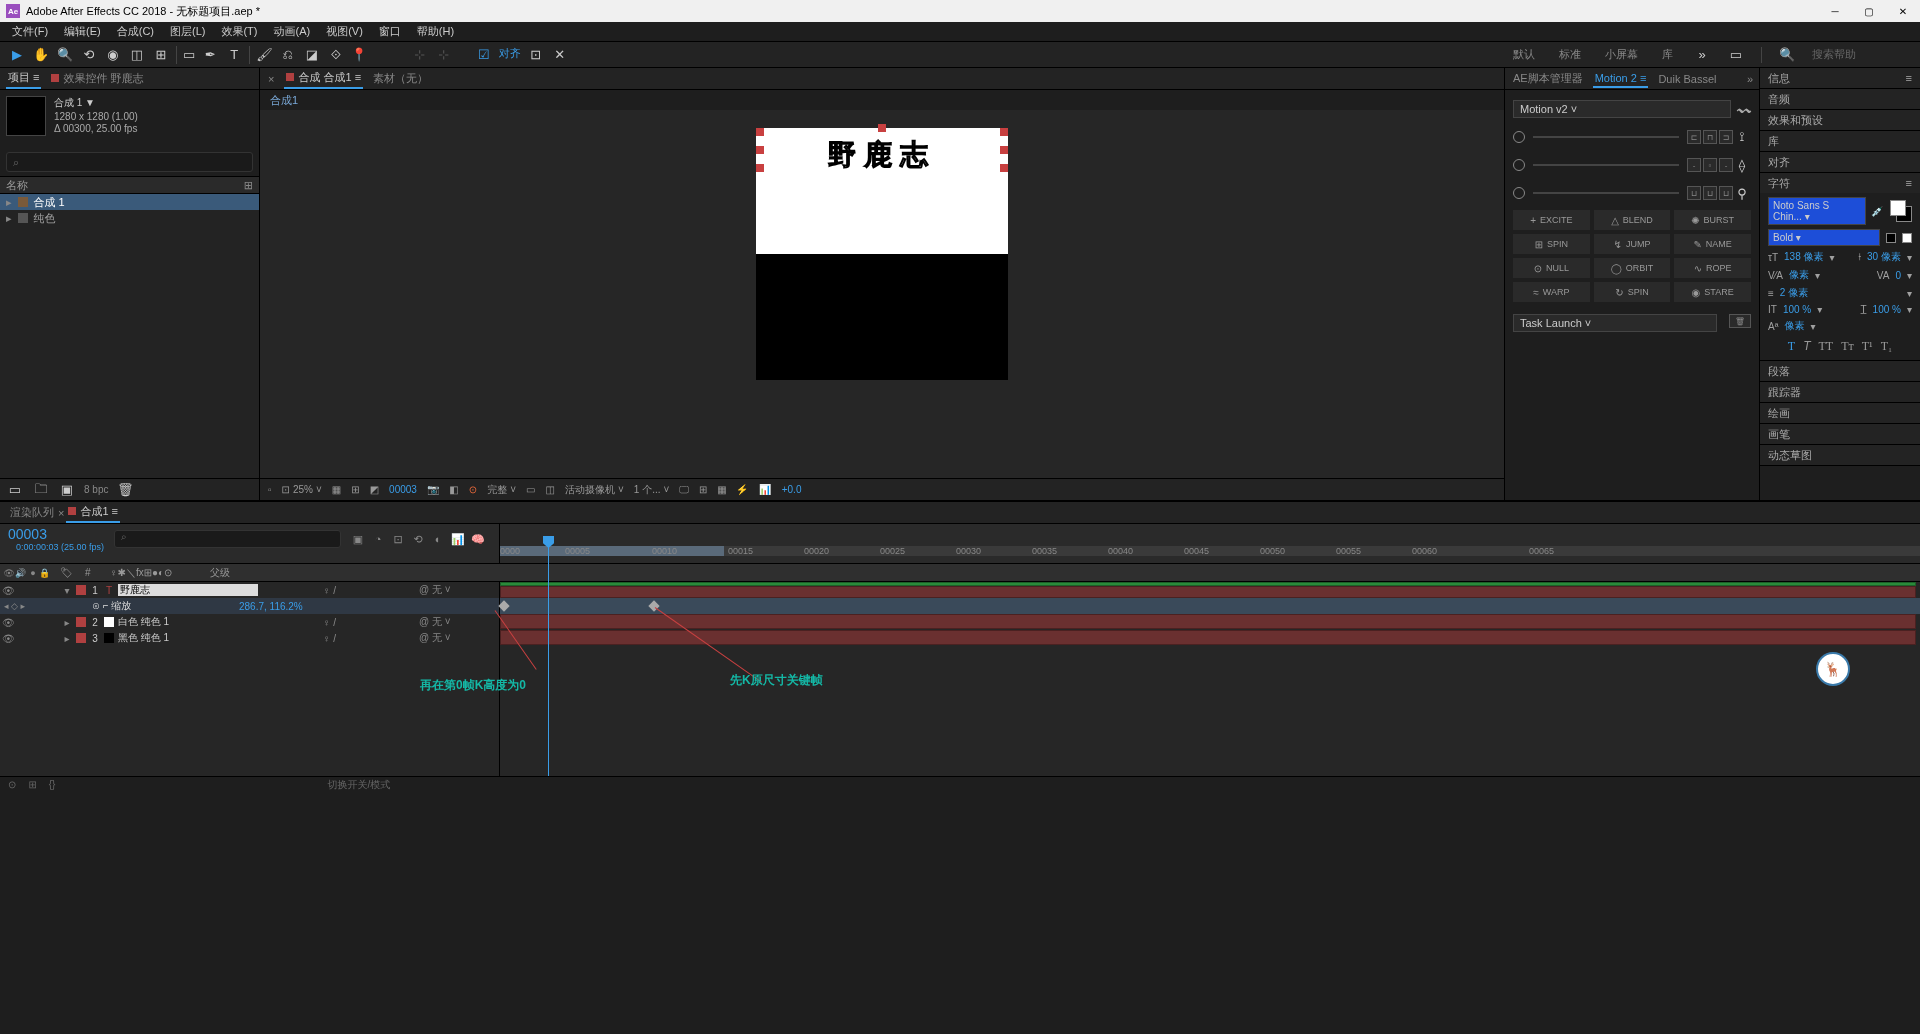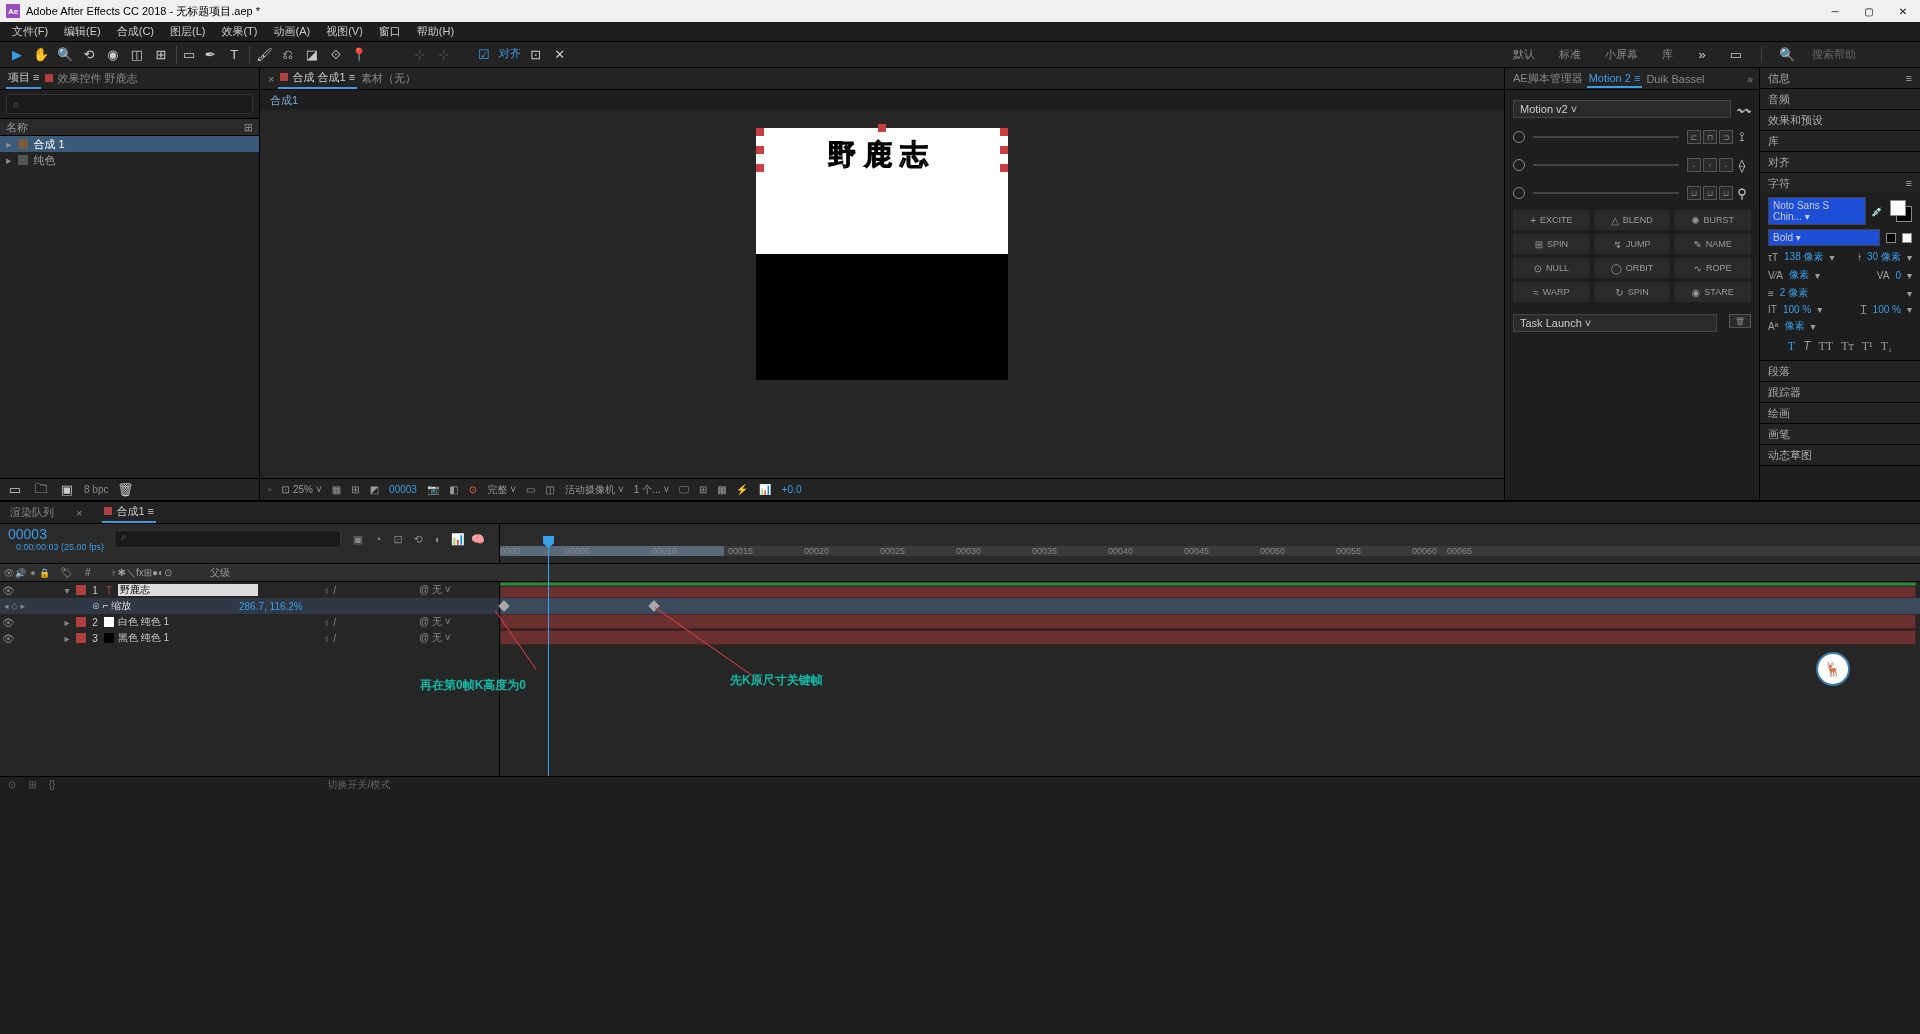--- a/index.html
+++ b/index.html
@@ -27,21 +27,21 @@
 
 
 .main { display: flex; height: 432px; }
 .col { border-right: 1px solid #000; display: flex; flex-direction: column; }
 .col-project { width: 260px; }
 .col-comp { flex: 1; }
 .col-motion { width: 255px; }
 .col-panels { width: 160px; border-right: none; }
 
 
-.panel-tabs { height: 22px; display: flex; align-items: center; padding: 0 6px; border-bottom: 1px solid #000; background: #232323; gap: 2px; }
+.panel-tabs { height: 22px; display: flex; align-items: center; padding: 0 6px; border-bottom: 1px solid #000; background: #232323; gap: 8px; }
 .panel-tab { color: #888; font-size: 11px; padding: 2px 2px; }
 .panel-tab.active { color: #ccc; border-bottom: 2px solid #3a9de8; }
 .panel-tab .dot { width: 8px; height: 8px; background: #b04040; display: inline-block; margin-right: 4px; }
 .menu-icon { color: #888; font-size: 11px; margin-left: auto; }
 
 
 .proj-info { height: 58px; display: flex; gap: 8px; padding: 6px; }
 .proj-thumb { width: 40px; height: 40px; background: #000; border: 1px solid #444; }
 .proj-meta { display: flex; flex-direction: column; gap: 1px; font-size: 10px; color: #aaa; }
 .proj-meta .name { color: #ccc; }
@@ -90,21 +90,21 @@
 .char-num { color: #3a9de8; font-size: 10px; }
 .swatch { width: 16px; height: 16px; }
 .swatch.white { background: #fff; border: 1px solid #888; }
 .swatch.black { background: #000; border: 1px solid #888; }
 .tt-row { display: flex; gap: 8px; justify-content: center; padding: 2px 0; }
 .tt-btn { font-size: 12px; color: #999; font-family: serif; }
 .tt-btn.active { color: #3a9de8; }
 
 
 .timeline { height: 292px; display: flex; flex-direction: column; border-top: 2px solid #000; }
-.tl-tabs { height: 22px; background: #232323; border-bottom: 1px solid #000; display: flex; align-items: center; padding: 0 8px; gap: 18px; font-size: 11px; }
+.tl-tabs { height: 22px; background: #232323; border-bottom: 1px solid #000; display: flex; align-items: center; padding: 0 8px; gap: 0; font-size: 11px; }
 .tl-header { height: 40px; background: #2a2a2a; display: flex; border-bottom: 1px solid #000; }
 .tl-left { width: 500px; display: flex; flex-direction: column; border-right: 1px solid #000; }
 .tl-time-area { display: flex; align-items: center; padding: 2px 8px; gap: 10px; }
 .timecode { color: #3a9de8; font-size: 14px; font-weight: 500; }
 .tl-search { flex: 1; height: 18px; background: #1a1a1a; border: 1px solid #333; border-radius: 3px; font-size: 10px; color: #666; padding: 0 6px; }
 .tl-icon-row { display: flex; gap: 6px; padding-right: 6px; }
 .tl-ic { width: 14px; height: 14px; color: #888; font-size: 11px; display: flex; align-items: center; justify-content: center; }
 .tl-sub { font-size: 9px; color: #3a9de8; padding-left: 8px; }
 .tl-right { flex: 1; position: relative; }
 .ruler { height: 18px; position: relative; border-bottom: 1px solid #000; margin-top: 22px; }
@@ -216,20 +216,28 @@
   </div>
 </div>
 
 <div class="main">
 
   <div class="col col-project">
     <div class="panel-tabs">
       <span class="panel-tab active"><span>项目</span> ≡</span>
       <span class="panel-tab"><span class="dot"></span><span>效果控件 野鹿志</span></span>
     </div>
+    <div class="proj-info">
+      <div class="proj-thumb"></div>
+      <div class="proj-meta">
+        <span class="name"><span>合成 1</span> ▼</span>
+        <span>1280 x 1280 (1.00)</span>
+        <span>Δ 00300, 25.00 fps</span>
+      </div>
+    </div>
     <div class="search-box">⌕</div>
     <div class="proj-header">
       <span>名称</span>
       <span class="menu-icon">⊞</span>
     </div>
     <div class="proj-list">
       <div class="proj-row sel">
         <span style="color:#888">▸</span>
           <span class="icon comp-ic"></span>
         <span>合成 1</span>
@@ -546,21 +554,21 @@
             <span class="tick" style="left: 228px;">00015</span>
             <span class="tick" style="left: 304px;">00020</span>
             <span class="tick" style="left: 380px;">00025</span>
             <span class="tick" style="left: 456px;">00030</span>
             <span class="tick" style="left: 532px;">00035</span>
             <span class="tick" style="left: 608px;">00040</span>
             <span class="tick" style="left: 684px;">00045</span>
             <span class="tick" style="left: 760px;">00050</span>
             <span class="tick" style="left: 836px;">00055</span>
             <span class="tick" style="left: 912px;">00060</span>
-            <span class="tick" style="left: 947px;">00065</span>
+            <span class="tick" style="left: 1029px;">00065</span>
           </div>
       </div>
     </div>
   </div>
   <div class="tl-cols">
     <span class="c1">
         <span class="vis-ic">👁</span>
         <span class="vis-ic">🔊</span>
         <span class="vis-ic">●</span>
         <span class="vis-ic">🔒</span>

